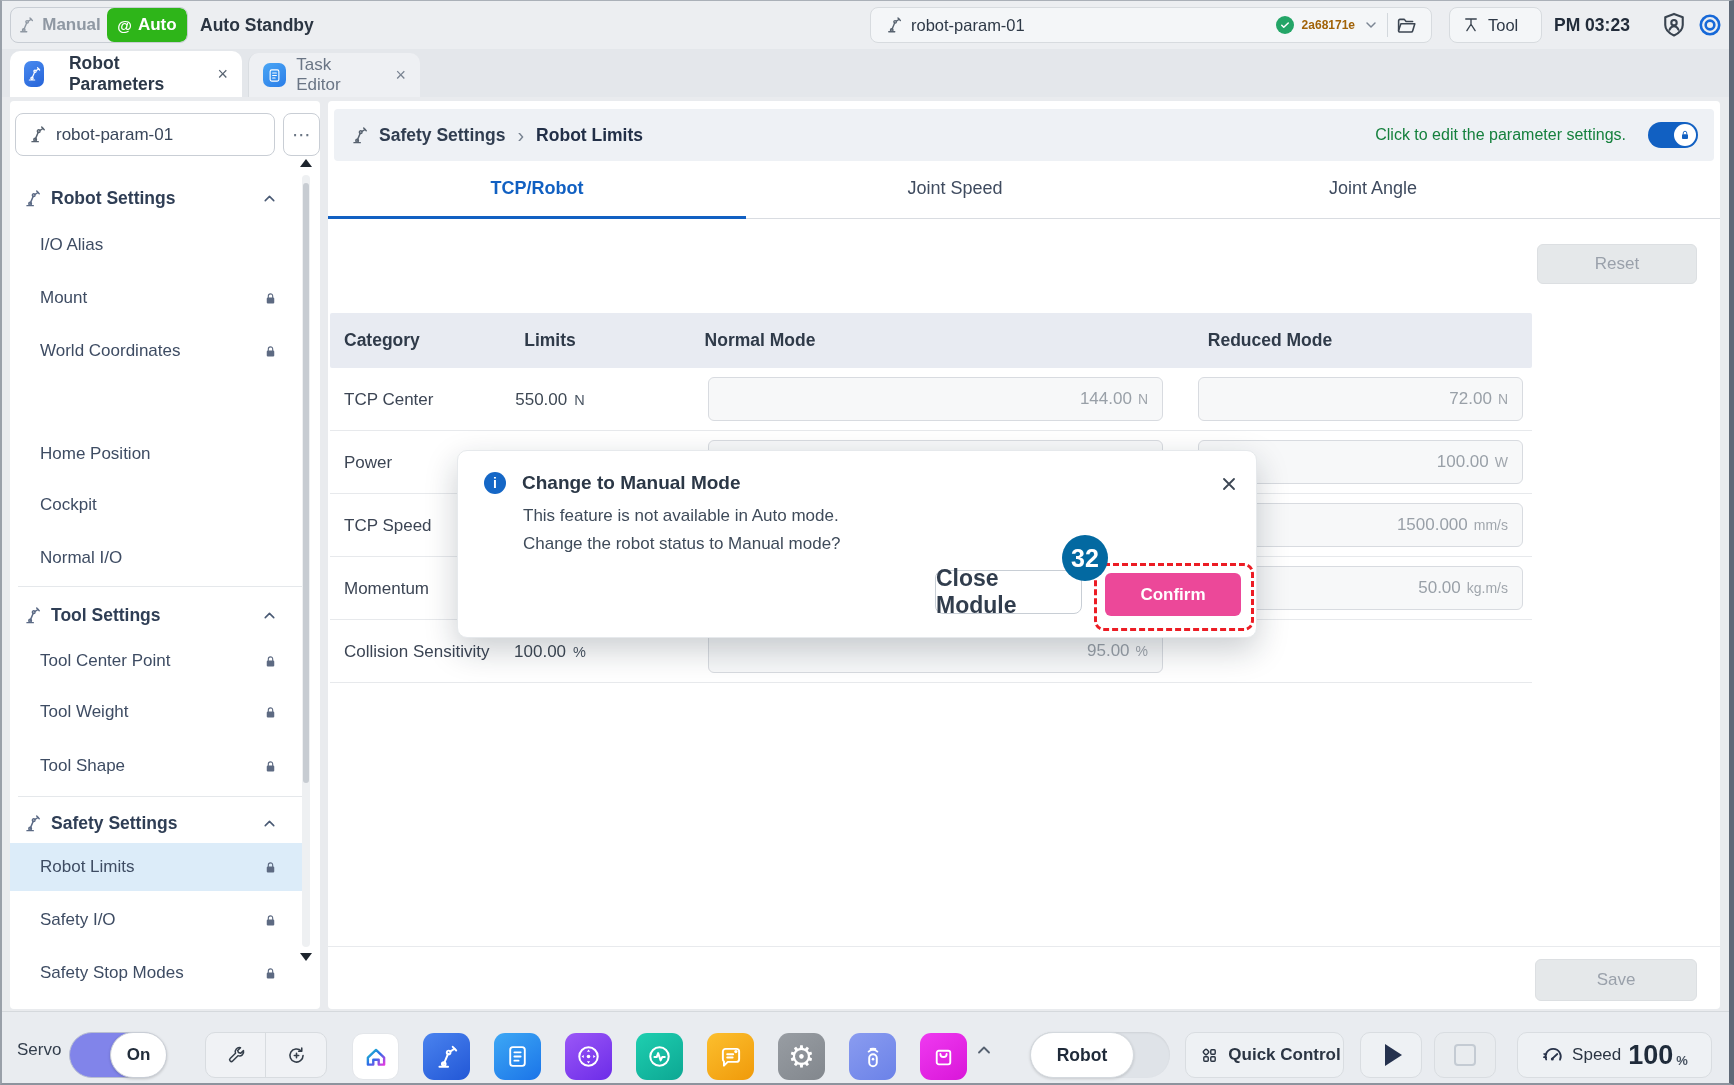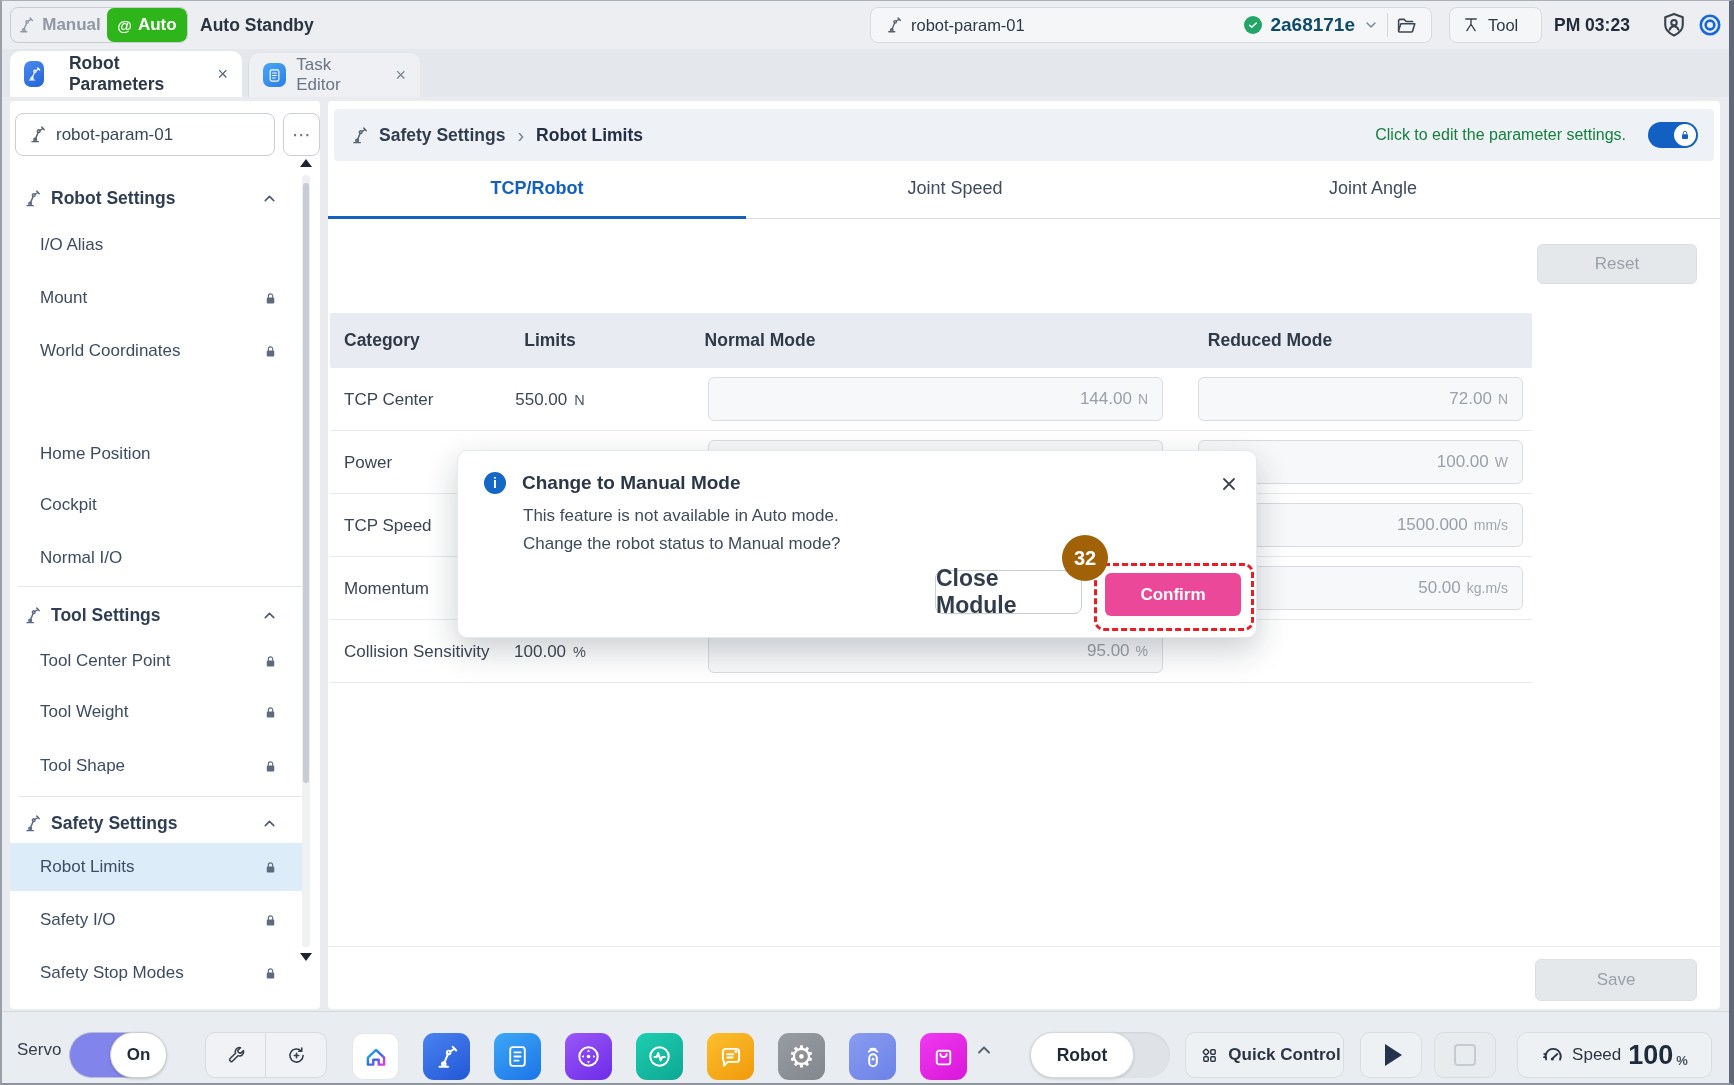--- a/index.html
+++ b/index.html
@@ -76,21 +76,21 @@
 
   
   .dialog { position:absolute; left:455px; top:449px; width:800px; height:188px; background:#fff; border:1px solid #e6e9ec; border-radius:10px; box-shadow:0 12px 32px rgba(20,30,45,.22); z-index:40; }
   .dlg-info { position:absolute; left:26px; top:21px; width:22px; height:22px; border-radius:50%; background:#1567c6; color:#fff; display:flex; align-items:center; justify-content:center; font-size:14px; font-weight:700; font-style:normal; }
   .dlg-title { position:absolute; left:64px; top:21px; font-size:19px; font-weight:700; color:#2b3746; }
   .dlg-close { position:absolute; left:758px; top:20px; width:26px; height:26px; color:#3c4654; display:flex; align-items:center; justify-content:center; }
   .dlg-line { position:absolute; left:65px; font-size:17px; color:#3f4b5a; }
   .dlg-btn2 { position:absolute; left:477px; top:119px; width:147px; height:44px; background:#fff; border:1.5px solid #c8ced5; border-radius:8px; color:#313d4d; font-size:23px; font-weight:600; display:flex; align-items:center; justify-content:center; }
   .dlg-btn1 { position:absolute; left:647px; top:122px; width:136px; height:43px; background:#ec4899; border-radius:6px; color:#fff; font-size:17px; font-weight:700; display:flex; align-items:center; justify-content:center; }
   .dlg-red { position:absolute; left:636px; top:112px; width:160px; height:68px; border:3px dashed #ec1c24; border-radius:10px; z-index:41; }
-  .dlg-badge { position:absolute; left:604px; top:84px; width:46px; height:46px; border-radius:50%; background:#a16207; color:#fff; font-size:20px; font-weight:600; display:flex; align-items:center; justify-content:center; z-index:42; }
+  .dlg-badge { position:absolute; left:604px; top:84px; width:46px; height:46px; border-radius:50%; background:#0369a1; color:#fff; font-size:25px; font-weight:600; display:flex; align-items:center; justify-content:center; z-index:42; }
 
   
   .bottombar { position:absolute; left:0; top:1010px; width:100%; height:75px; background:#e9ecf0; border-top:1px solid #d5d9dd; }
   .bb-label { position:absolute; left:15px; top:0; height:75px; display:flex; align-items:center; font-size:17px; color:#333e4c; }
   .servo-toggle { position:absolute; left:67px; top:20px; width:96px; height:46px; border-radius:23px; background:#8184ea; border:1px solid #b9bfd2; }
   .servo-on { position:absolute; left:40px; top:-1px; width:57px; height:46px; border-radius:23px; background:#fff; border:1px solid #c9ced6; box-shadow:0 1px 3px rgba(0,0,0,.18); display:flex; align-items:center; justify-content:center; font-size:17px; font-weight:700; color:#222d3b; }
   .bb-group { position:absolute; left:203px; top:20px; width:122px; height:46px; background:#f0f2f5; border:1px solid #d8dce0; border-radius:10px; display:flex; }
   .bb-group > div { width:61px; display:flex; align-items:center; justify-content:center; color:#333d49; }
   .bb-group > div:first-child { border-right:1px solid #d8dce0; }
   .app-ic { position:absolute; top:21px; width:47px; height:47px; border-radius:11px; display:flex; align-items:center; justify-content:center; color:#fff; }
@@ -220,21 +220,21 @@
     <svg class="ic" width="18" height="18" style="color:#57626f">
         <use href="#i-arm"></use>
       </svg>
     <span style="font-size:16.5px;color:#2e3947">robot-param-01</span>
     <span style="flex:1"></span>
     <span class="check-dot">
         <svg class="ic" width="12" height="12">
           <use href="#i-check"></use>
         </svg>
       </span>
-    <span style="font-size:19px;color:#0c4a6e;font-weight:600">2a68171e</span>
+    <span style="font-size:12px;color:#a16207;font-weight:600">2a68171e</span>
     <svg class="ic" width="16" height="16" style="color:#7c8694">
         <use href="#i-chev-down"></use>
       </svg>
     <span class="vdiv"></span>
     <svg class="ic" width="21" height="21" style="color:#3c4document;color:#3c4652">
         <use href="#i-folder"></use>
       </svg>
   </div>
 
   <div class="tb-pill" style="left:1447px; width:93px; padding:0 12px; gap:8px;">

